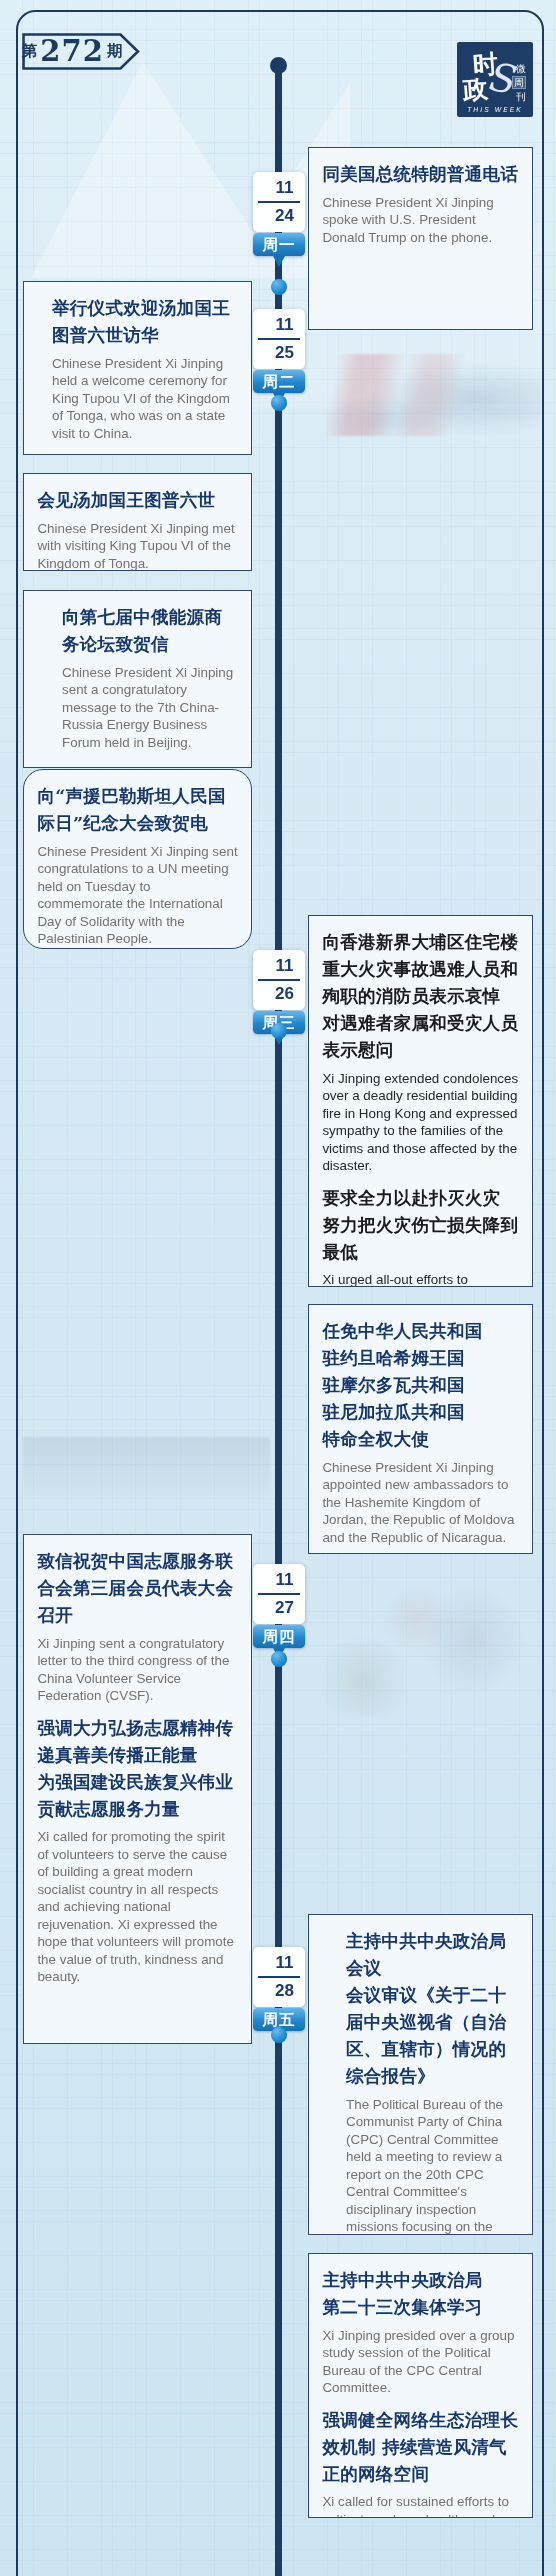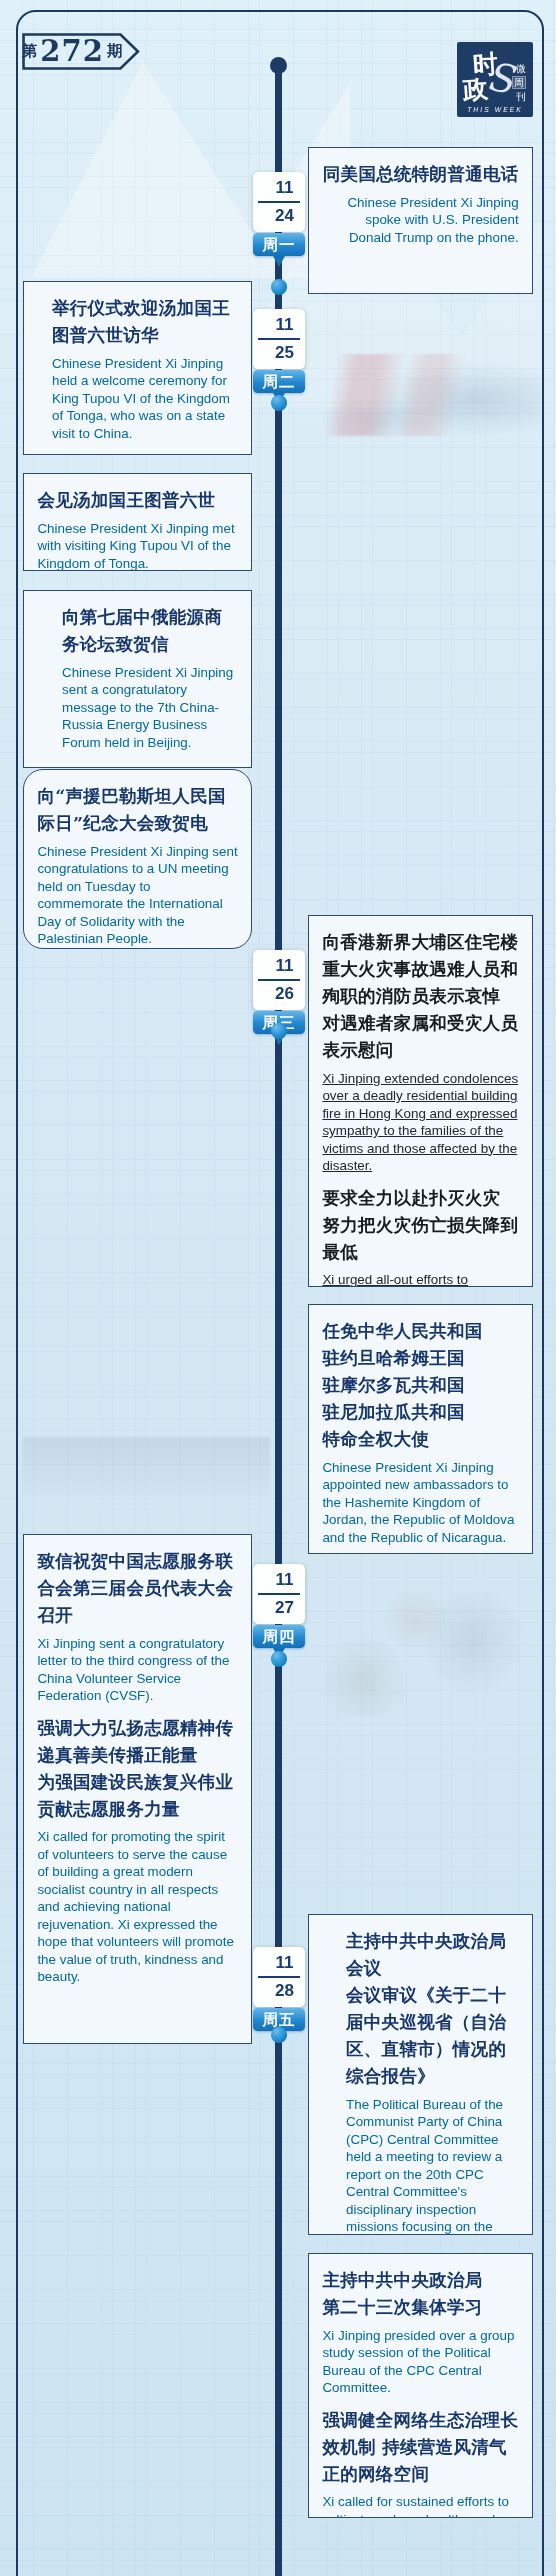--- a/index.html
+++ b/index.html
@@ -70,23 +70,23 @@
   .m-tri{width:0;height:0;margin:0 auto;border-left:6.7px solid transparent;border-right:6.7px solid transparent;border-top:11.3px solid #1470b6;}
   .m-circle{position:absolute;z-index:6;left:271px;width:15.5px;height:15.5px;border-radius:50%;
     background:radial-gradient(circle at 34% 28%,#6cbcec,#1a88d0 62%,#0d62a6 100%);}
   
   .event-box{position:absolute;z-index:5;background:#f3f8fc;border:1px solid #2c4b72;box-sizing:border-box;
     padding:13.4px 13.4px 9.3px 13.4px;overflow:hidden;}
   .event-box.left{left:23px;width:229px;}
   .event-box.right{left:308px;width:225px;}
   .ev-title{margin:0 0 5.2px 0;font-family:"DejaVu Serif",serif;font-weight:700;font-size:17.5px;line-height:27px;
     letter-spacing:0.3px;color:#17376b;white-space:pre-line;}
-  .ev-en{margin:0 0 10.3px 0;font-size:13.4px;line-height:17.5px;color:#0369a1;}
+  .ev-en{margin:0 0 10.3px 0;font-size:13.4px;line-height:17.5px;color:#737373;}
   .event-box.dark .ev-title{color:#181b20;}
-  .event-box.dark .ev-en{color:#23272e;text-decoration:underline;}
+  .event-box.dark .ev-en{color:#23272e;}
 </style>
 </head>
 <body>
 
 <div id="poster">
   <div class="grid"></div>
   <div class="deco d1"></div>
   <div class="deco d2"></div>
 
   <div class="photo p1"></div>
@@ -165,21 +165,21 @@
       <div class="m-month">11</div>
       <div class="m-div"></div>
       <div class="m-day">28</div>
     </div>
     <div class="m-week">周五</div>
     <div class="m-tri"></div>
   </div>
       <div class="m-circle" style="top: 2027px;"></div>
     </div>
   <div id="events">
-      <div class="event-box right navy" style="top: 147px; height: 147px; text-align: right;">
+      <div class="event-box right navy" style="top: 147px; height: 183px;">
         <div class="ev-sec">
     <h2 class="ev-title">同美国总统特朗普通电话</h2>
     <p class="ev-en">Chinese President Xi Jinping spoke with U.S. President Donald Trump on the phone.</p>
   </div>
       </div>
       <div class="event-box left navy" style="top: 281px; height: 174px; padding-left: 28px;">
         <div class="ev-sec">
     <h2 class="ev-title">举行仪式欢迎汤加国王图普六世访华</h2>
     <p class="ev-en">Chinese President Xi Jinping held a welcome ceremony for King Tupou VI of the Kingdom of Tonga, who was on a state visit to China.</p>
   </div>

